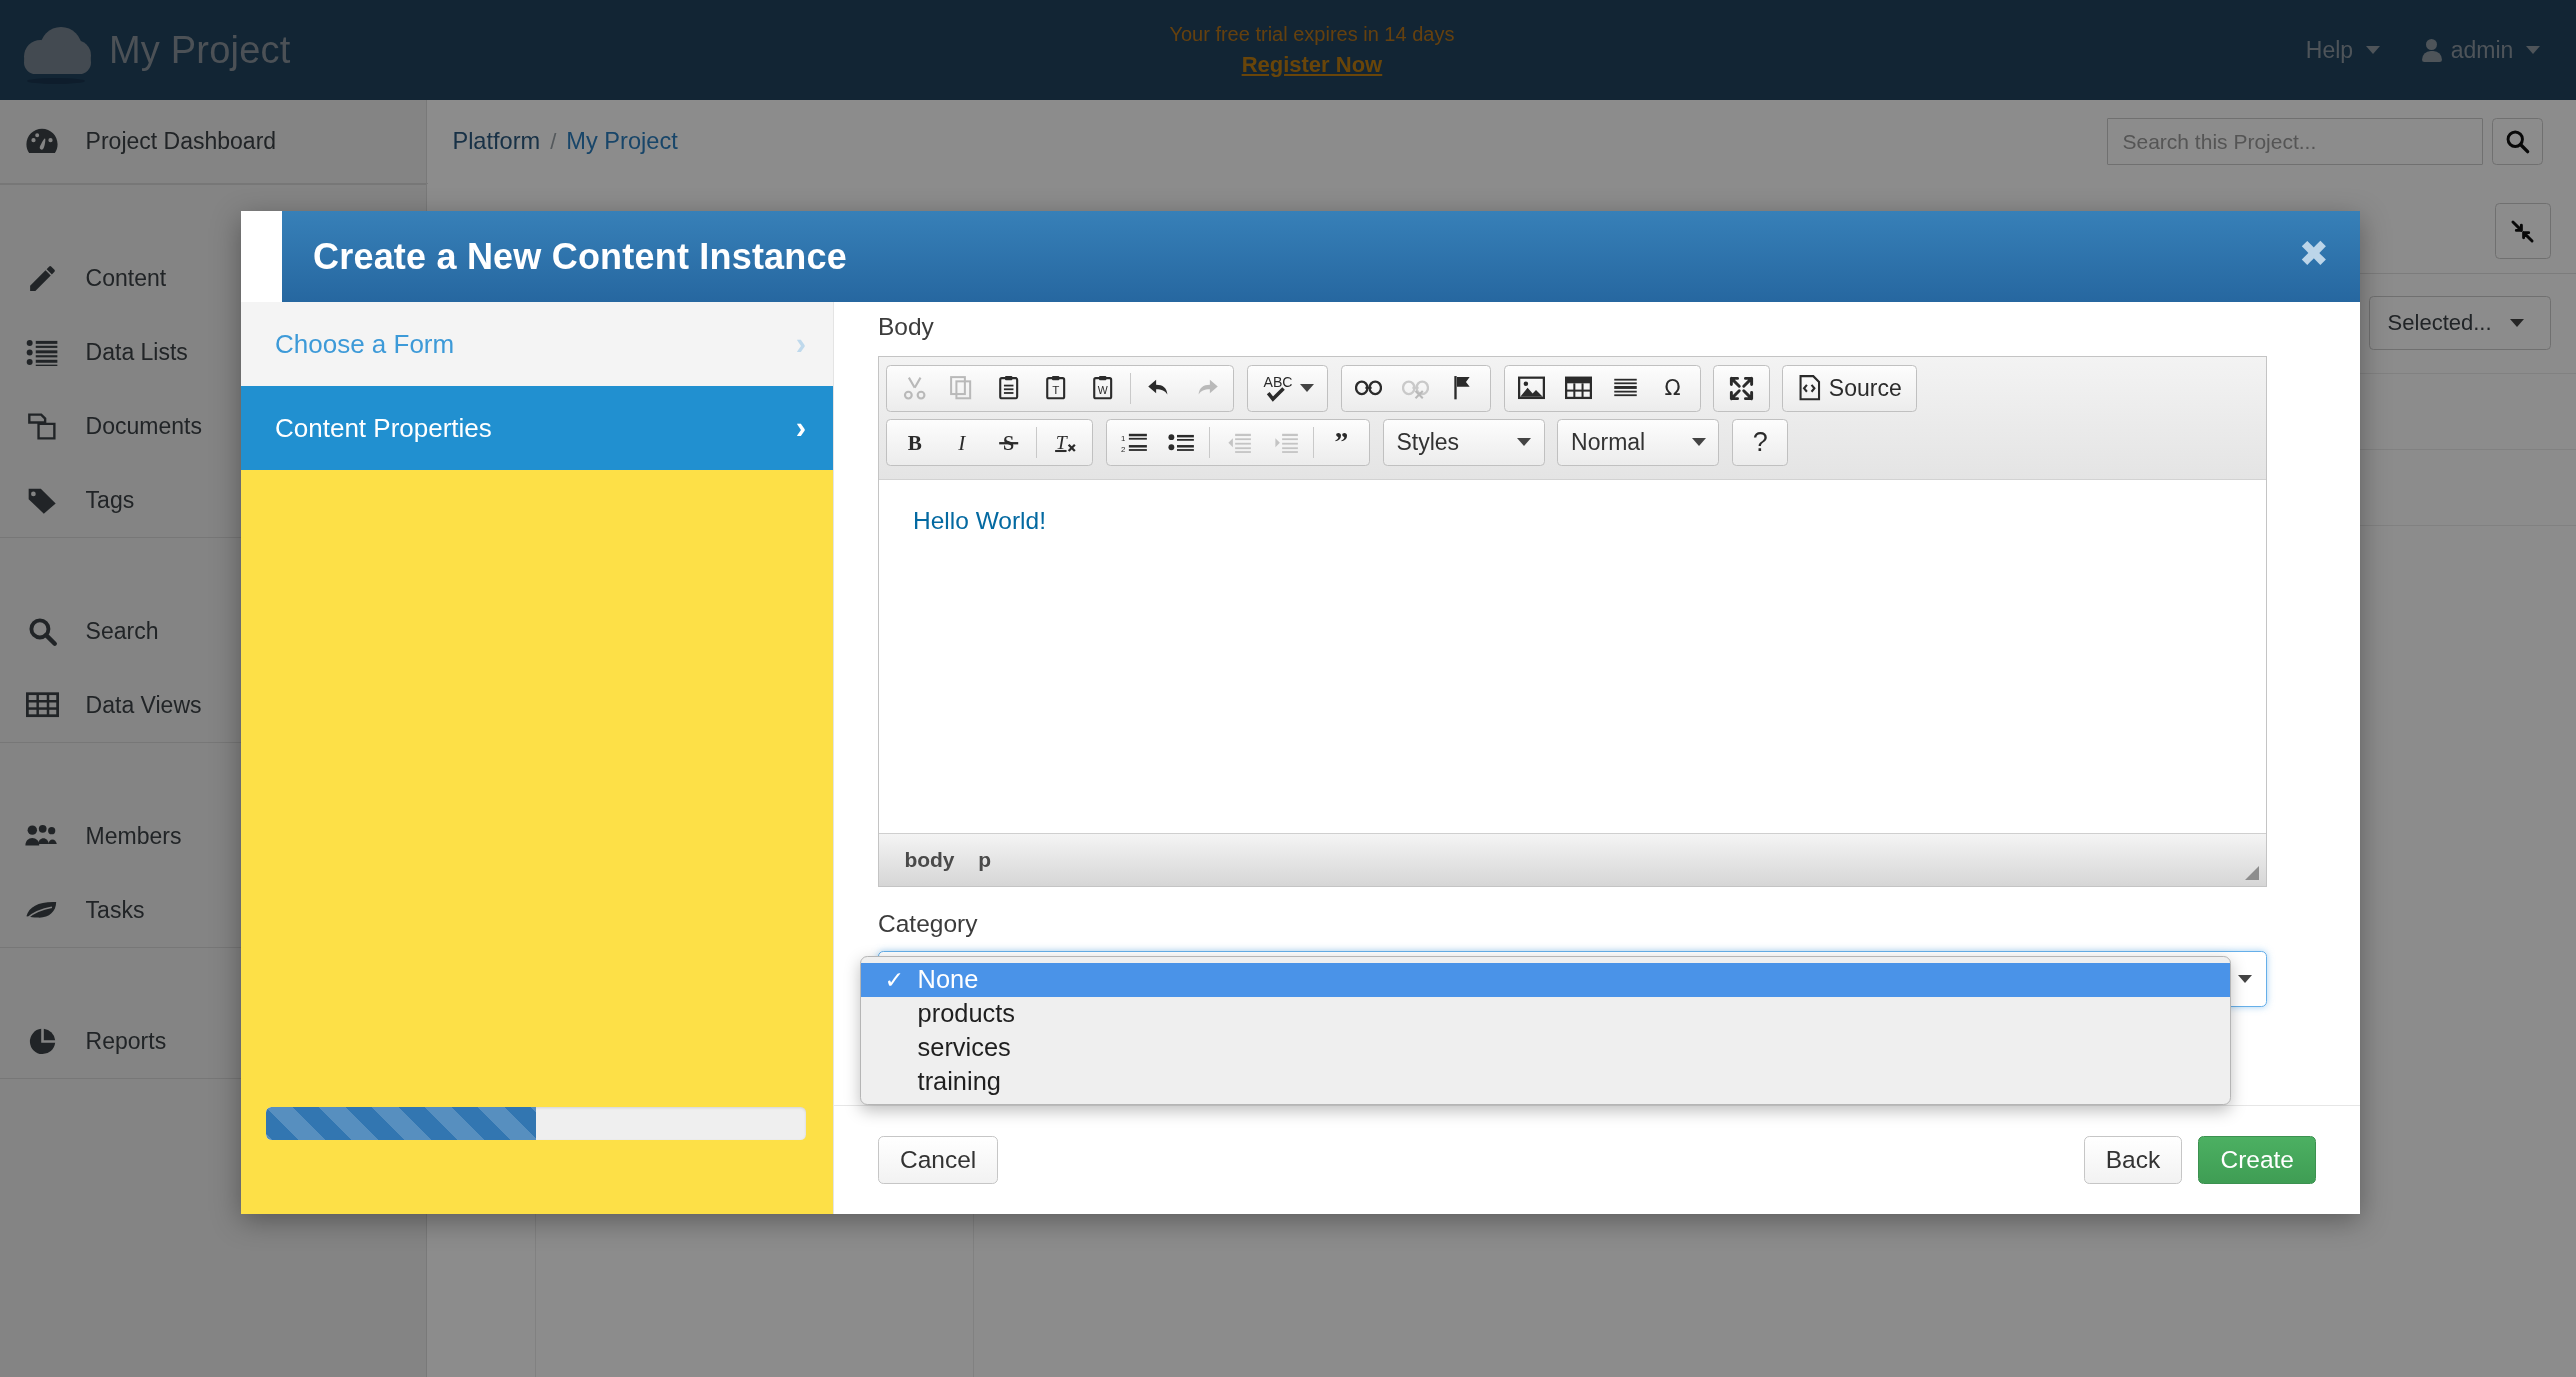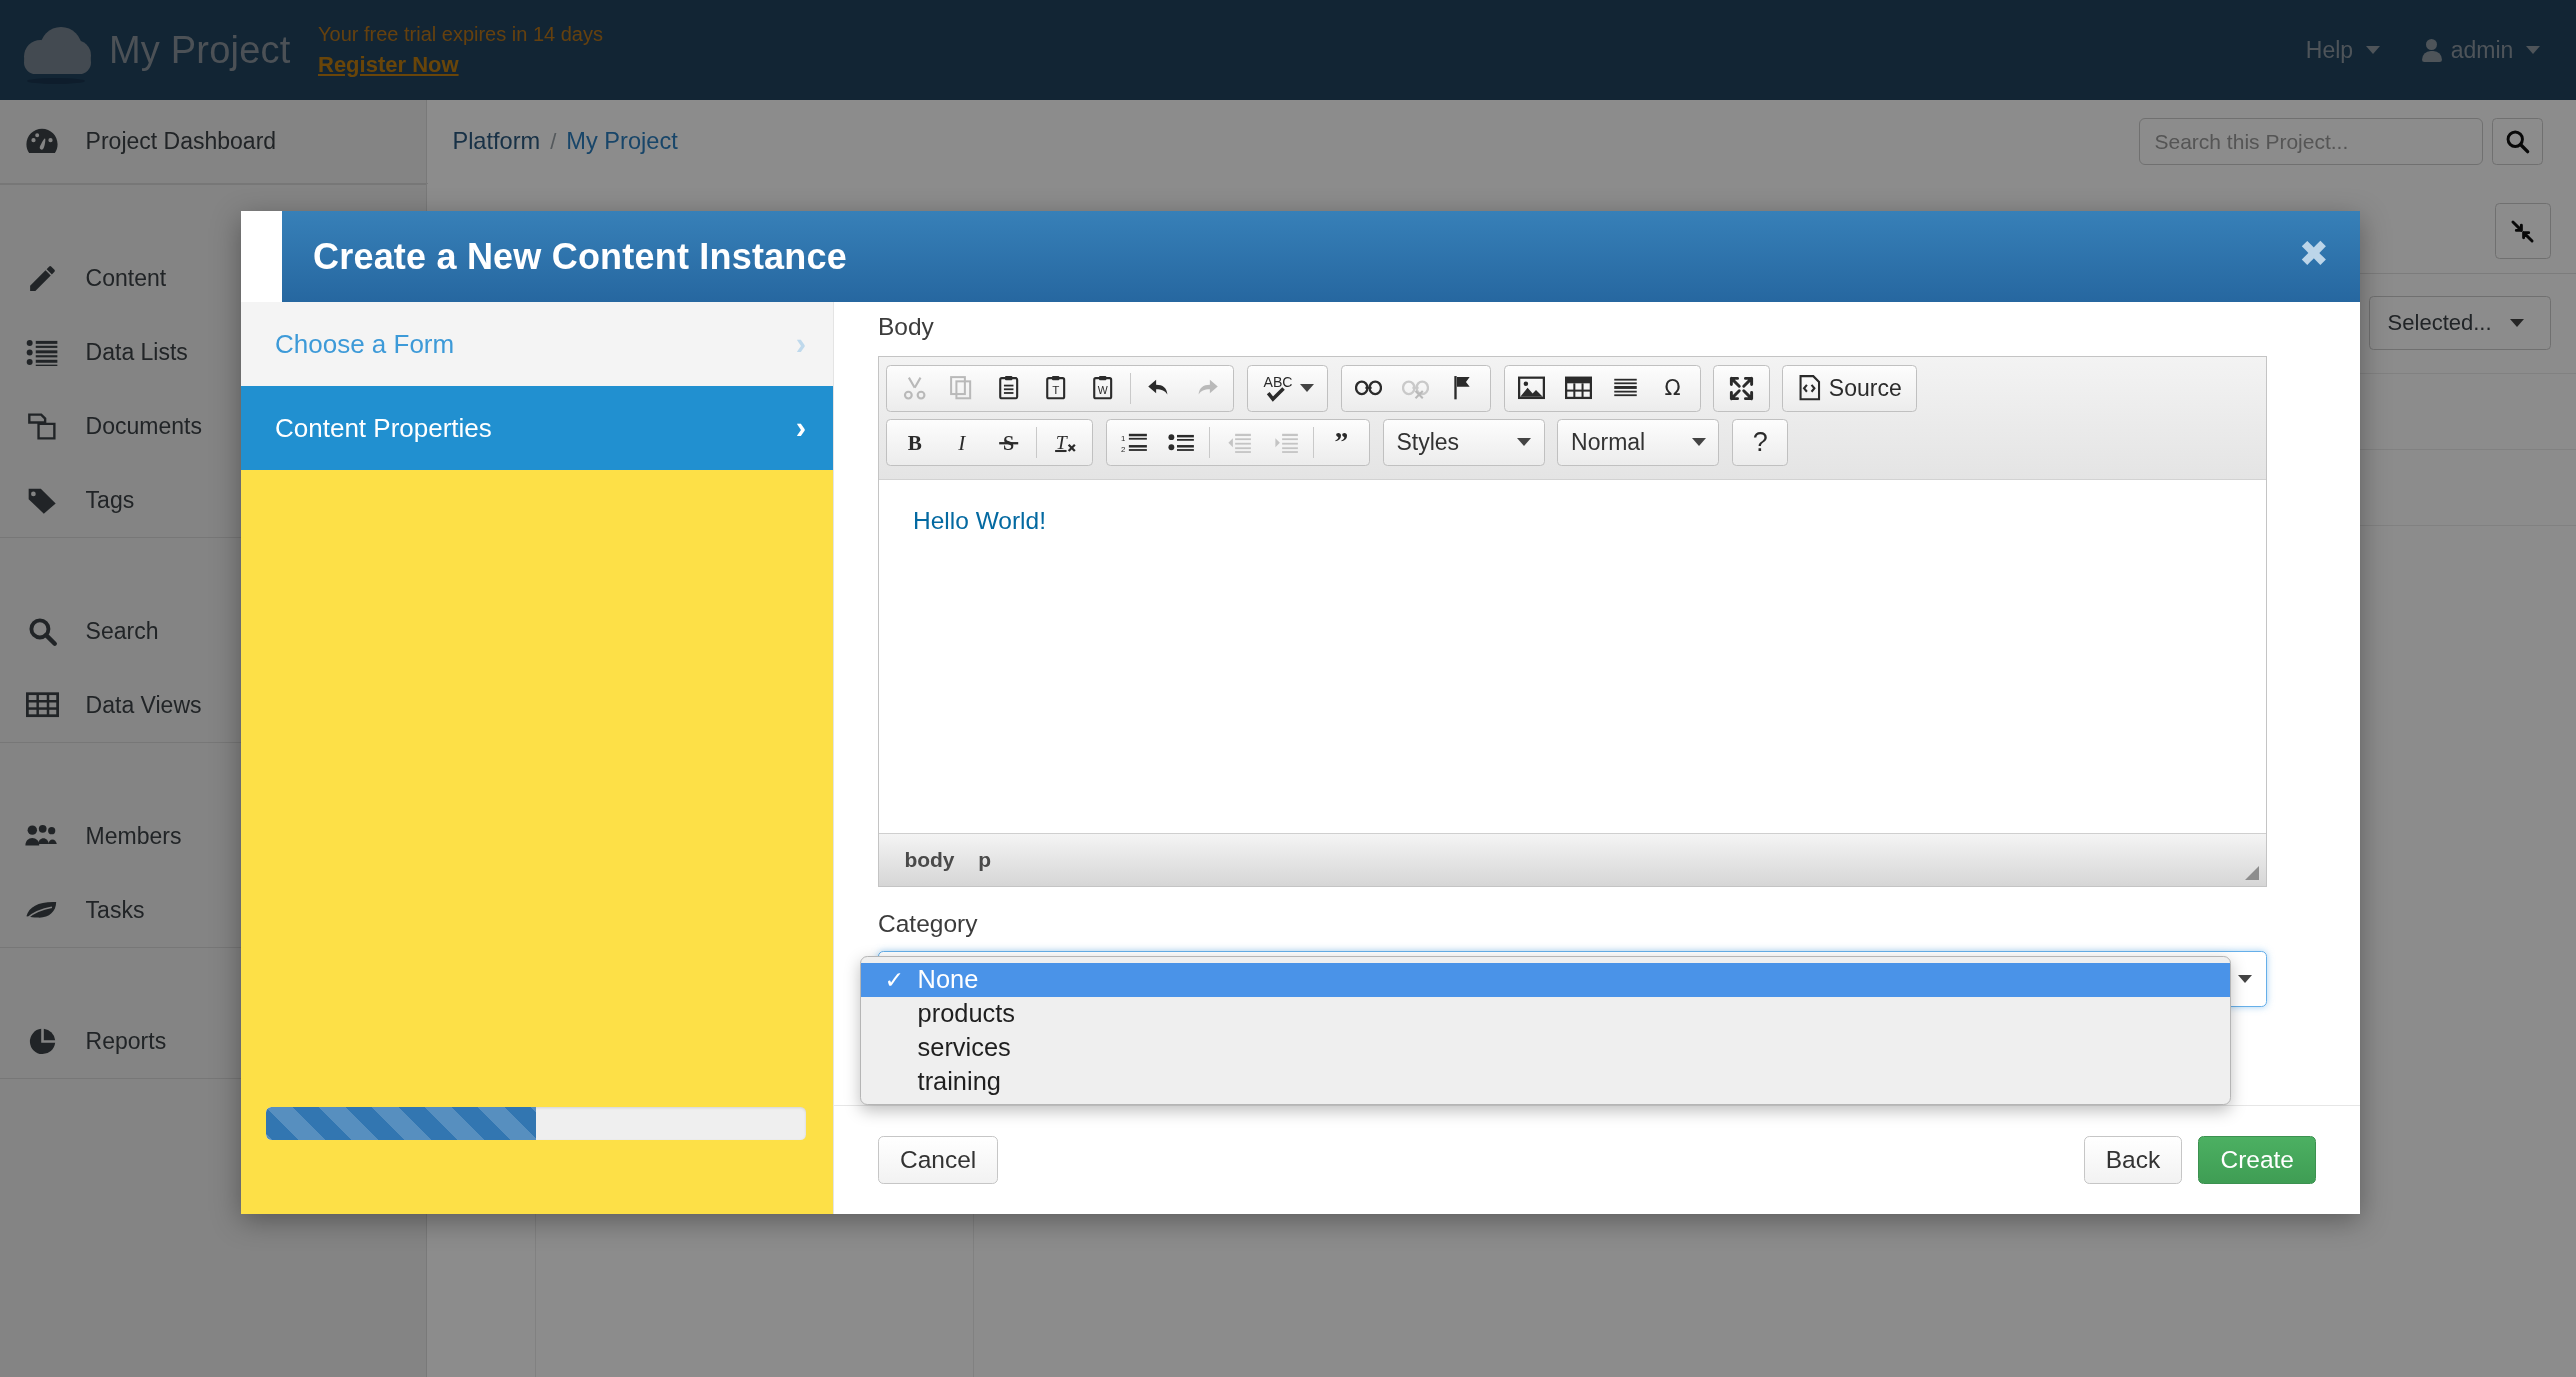--- a/index.html
+++ b/index.html
@@ -27,21 +27,21 @@
     position:absolute; background:#7b8894; border-radius:50%;
   }
   .cloud-icon .c1 { width:33px;height:33px; left:3.6px; top:16.3px; }
   .cloud-icon .c2 { width:42px;height:42px; left:20px; top:3.6px; }
   .cloud-icon .c3 { width:31px;height:31px; left:40px; top:16.3px; }
   .cloud-icon .cbase { width:67px;height:23.6px; left:3.6px; top:27px; border-radius:11.8px; }
   .cloud-icon .shadow { position:absolute; left:7.3px; top:54px; width:58px; height:6.4px;
     background:#1a3650; border-radius:50%; }
   .brand-title { color:#8a949d; font-size:38px; margin-left:18px; letter-spacing:0.2px; }
 
-  .trial { flex:1; line-height:1.35; margin-left:-109px; }
+  .trial { flex:1; text-align:center; line-height:1.35; margin-left:-109px; }
   .trial-text { color:#b8761b; font-size:20px; display:block; }
   .trial-link { color:#c07f12; font-size:22px; font-weight:bold; text-decoration:underline; display:inline-block; margin-top:1.8px; cursor:pointer;}
 
   .top-right { display:flex; align-items:center; padding-right:36px; gap:42px;justify-content:space-between; }
   .top-right .item { color:#8e99a3; font-size:23px; display:flex; align-items:center; gap:9px; cursor:pointer;}
   .caret { width:0;height:0; border-left:7.3px solid transparent; border-right:7.3px solid transparent;
            border-top:8.2px solid #8e99a3; display:inline-block; margin-left:3.6px;}
   .user-glyph { display:inline-block; width:20px; height:22px; position:relative; }
   .user-glyph::before { content:""; position:absolute; left:4.5px; top:0; width:11px; height:11px; border-radius:50%; background:#8e99a3;}
   .user-glyph::after { content:""; position:absolute; left:0; top:11.8px; width:20px; height:11px;
@@ -51,21 +51,21 @@
   .crumbbar {
     position:absolute; top:100px; left:0; width:2576px; height:84px;
     background:#ffffff; border-bottom:0.9px solid #dedede; display:flex; align-items:center;
   }
   .crumbbar-inner { margin-left:427px; display:flex; align-items:center; gap:10px; padding-left:25.4px; }
   .crumb-link { color:#2c5a80; font-size:23.6px; cursor:pointer; }
   .crumb-sep { color:#9aa2a8; font-size:22px; }
   .crumb-current { color:#2c7fbf; font-size:23.6px; cursor:pointer; }
   .crumb-search { position:absolute; right:33px; top:18px; display:flex; align-items:center; gap:9px;}
   .crumb-search input {
-    width:344px; height:47px; border:0.9px solid #cccccc; border-radius:6px; padding:0 14.5px;
+    width:376px; height:47px; border:0.9px solid #cccccc; border-radius:1px; padding:0 14.5px;
     font-size:21px; color:#3b82f6; font-family:"Liberation Sans",sans-serif; background:#fff;
   }
   .crumb-search input::placeholder { color:#9b9b9b; }
   .searchbtn { width:51px;height:47px; border:0.9px solid #cccccc; border-radius:4.5px; background:#fff;
      display:flex;align-items:center;justify-content:center; cursor:pointer;}
 
   
   .sidebar {
     position:absolute; top:100px; left:0; width:427px; height:1278px;
     background:#f0f0f0; border-right:0.9px solid #dcdcdc;

